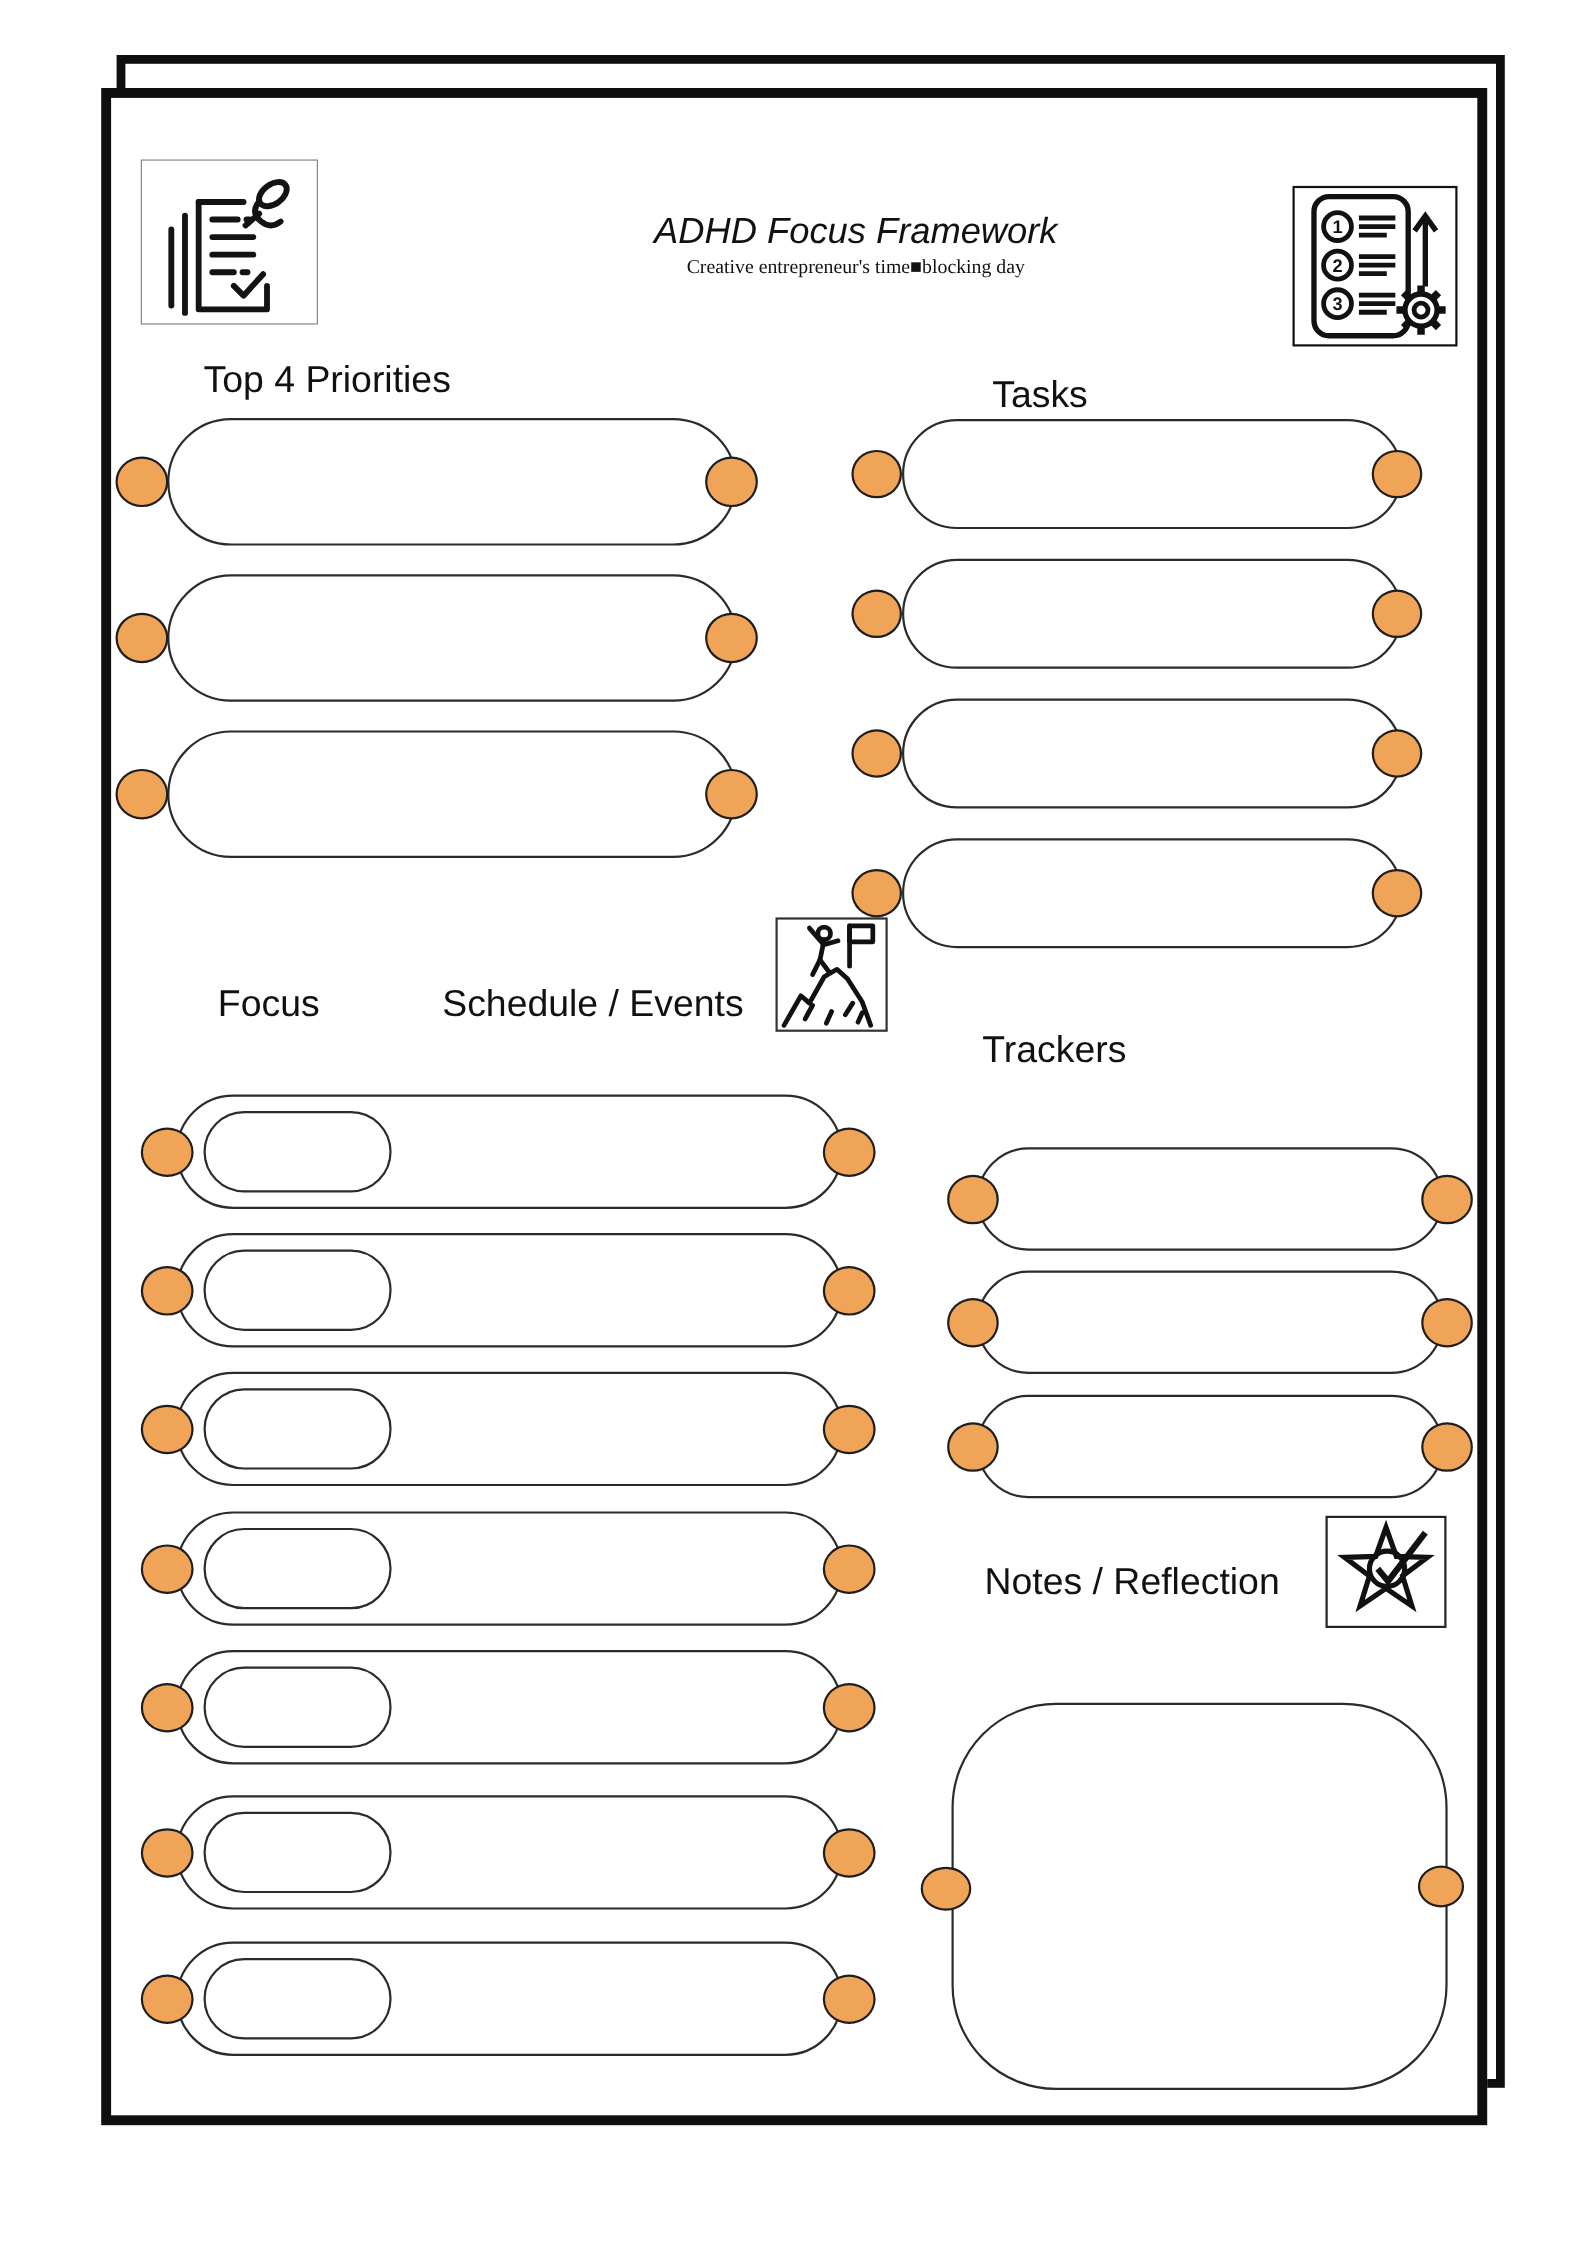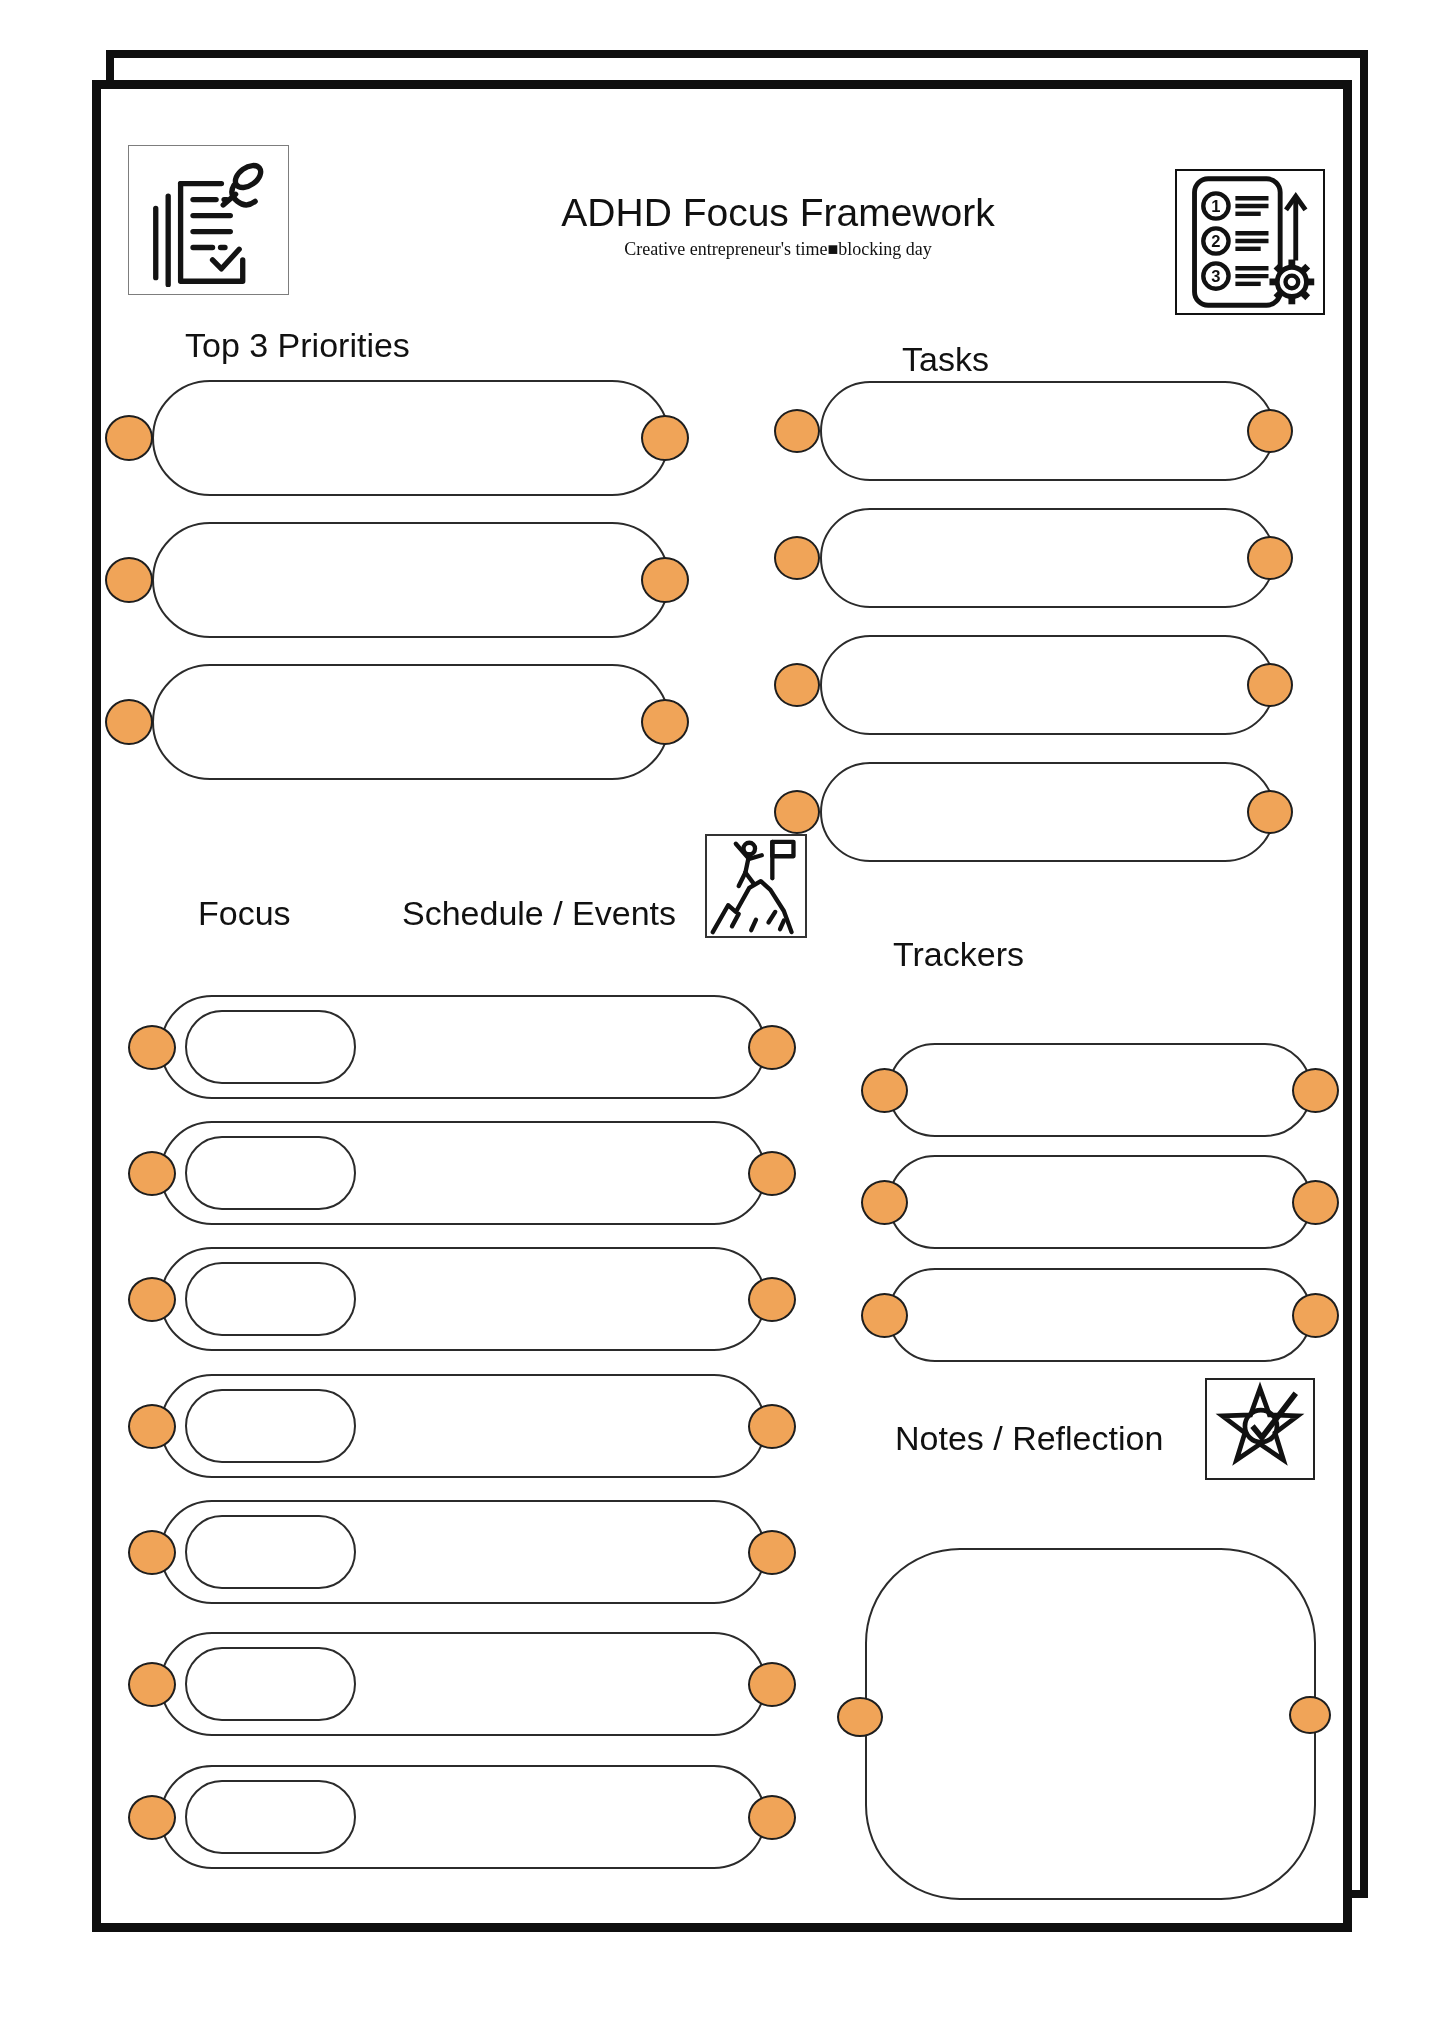--- a/index.html
+++ b/index.html
@@ -6,21 +6,21 @@
   #canvas{position:relative;width:1445px;height:2044px;background:#fff;overflow:hidden;
           font-family:"Liberation Sans",sans-serif;color:#111;}
   .page{position:absolute;background:#fff;box-sizing:border-box;}
   .back-page{left:106px;top:50px;width:1262px;height:1848px;border:8px solid #0f0f0f;z-index:1;}
   .front-page{left:92px;top:80px;width:1260px;height:1852px;border:9px solid #0f0f0f;z-index:2;}
   #content{position:absolute;left:0;top:0;width:1445px;height:2044px;z-index:3;}
   .pill{position:absolute;background:#fff;border:2px solid var(--stroke,#2b2b2b);box-sizing:border-box;}
   .dot{position:absolute;background:var(--accent,#F0A458);border:2.5px solid #1e1e1e;border-radius:50%;box-sizing:border-box;}
   .label{position:absolute;font-size:34px;color:#111;white-space:nowrap;}
   .title-wrap{position:absolute;left:478px;top:190px;width:600px;text-align:center;}
-  .title{font-size:39px;line-height:1.2;}
+  .title{font-size:33px;line-height:1.2;font-style:italic;}
   .subtitle{font-size:18px;line-height:1.2;margin-top:2px;font-family:Liberation Serif, serif;}
   .iconbox{position:absolute;background:#fff;box-sizing:border-box;
            display:flex;align-items:center;justify-content:center;}
   .iconbox svg{display:block;}
 </style>
 </head>
 <body>
 
 <div id="canvas">
 
@@ -91,21 +91,21 @@
               <path d="M107.4 124.6 L101.7 130.3"></path>
             <path d="M118 129 V137"></path>
               <path d="M128.6 124.6 L134.3 130.3"></path>
           </g>
           <circle cx="118" cy="114" r="15" stroke-width="5"></circle>
           <circle cx="118" cy="114" r="6.5" stroke-width="4.5"></circle>
         </g>
       </svg>
     </div>
 
-    <div class="label" style="left:185px;top:326px;">Top 3 Priorities</div>
+    <div class="label" style="left:185px;top:326px;">Top 4 Priorities</div>
     <div class="label" style="left:862px;top:340px;margin-left:40px;">Tasks</div>
     <div class="label" style="left:198px;top:894px;">Focus</div>
     <div class="label" style="left:402px;top:894px;">Schedule / Events</div>
     <div class="label" style="left:893px;top:935px;">Trackers</div>
     <div class="label" style="left:895px;top:1419px;">Notes / Reflection</div>
 
     <div class="iconbox" style="left:705px;top:834px;width:102px;height:104px;border:2px solid #333;">
       <svg width="98" height="100" viewBox="0 0 102 104">
         <g fill="none" stroke="#111" stroke-width="4.5" stroke-linecap="round" stroke-linejoin="round">
           <path d="M6 100 L22 72 L30 79 L44 54 L56 47 L66 56 L80 78 L88 100"></path>

